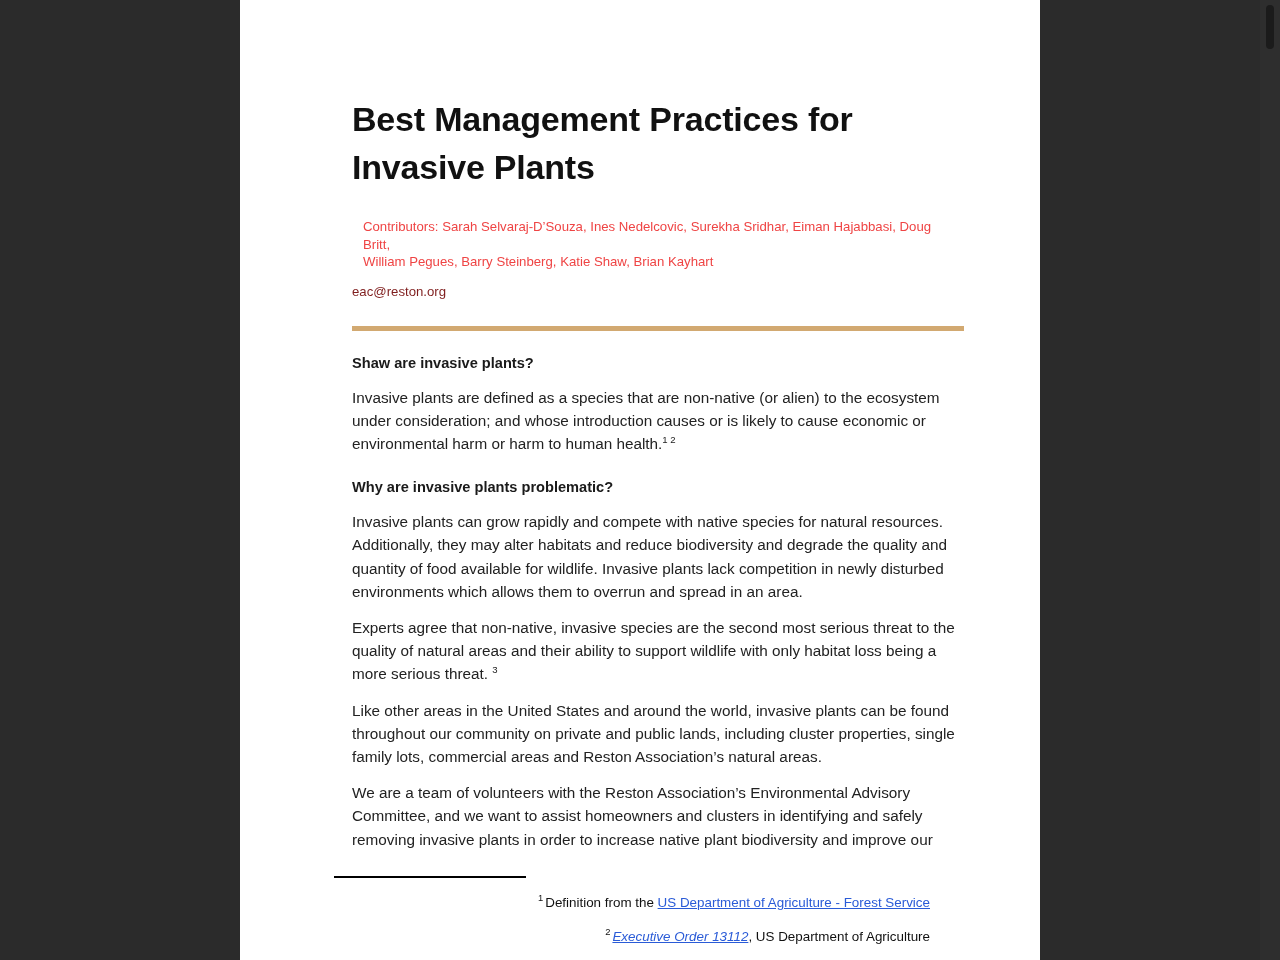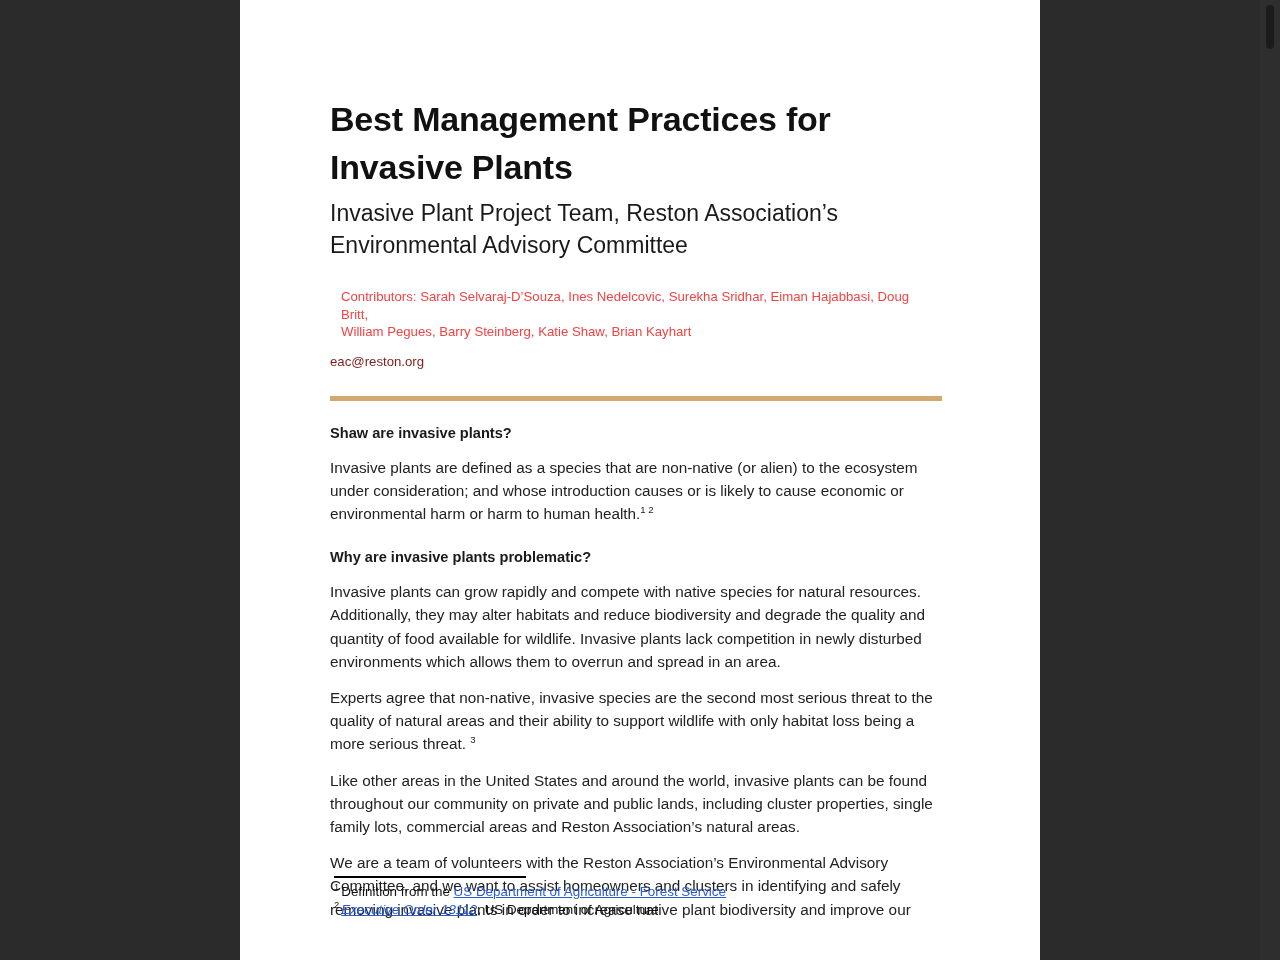--- a/index.html
+++ b/index.html
@@ -46,21 +46,21 @@
     top: 0;
     left: 240px;
     width: 800px;
     height: 960px;
     background: #ffffff;
     overflow: hidden;
   }
 
   #page-inner {
     position: absolute;
-    left: 90px;
+    left: 112px;
     top: 0;
     width: 612px;
   }
 
   
   .doc-title {
     margin: 0;
     padding-top: 95px;
     font-size: 34px;
     line-height: 48px;
@@ -128,25 +128,26 @@
     top: 876px;
     width: 612px;
   }
   .footnote-sep {
     width: 192px;
     height: 1.5px;
     background: #000000;
     margin-bottom: 5px;
   }
   .footnote {
-    margin: 0;
+    margin: 16px;
     font-size: 13.4px;
     line-height: 18.4px;
     color: #111111;
     white-space: nowrap;
+    text-align: right;
   }
   .footnote sup {
     font-size: 9.4px;
     vertical-align: super;
     line-height: 0;
     margin-right: 2px;
   }
   .fn-link {
     color: #2a5bd7;
     text-decoration: underline;
@@ -162,24 +163,20 @@
 
   <div id="page">
 
     <div id="page-inner">
 
       <h1 class="doc-title">
         <span>Best Management Practices for</span><br>
         <span>Invasive Plants</span>
       </h1>
 
-      <h2 class="doc-subtitle">
-        <span>Invasive Plant Project Team, Reston Association’s</span><br>
-        <span>Environmental Advisory Committee</span>
-      </h2>
 
       <p class="contributors">
         <span>Contributors: Sarah Selvaraj-D’Souza, Ines Nedelcovic, Surekha Sridhar, Eiman Hajabbasi, Doug Britt,</span><br>
         <span>William Pegues, Barry Steinberg, Katie Shaw, Brian Kayhart</span>
       </p>
 
       <p class="email">eac@reston.org</p>
 
       <div class="gold-rule"></div>
 

